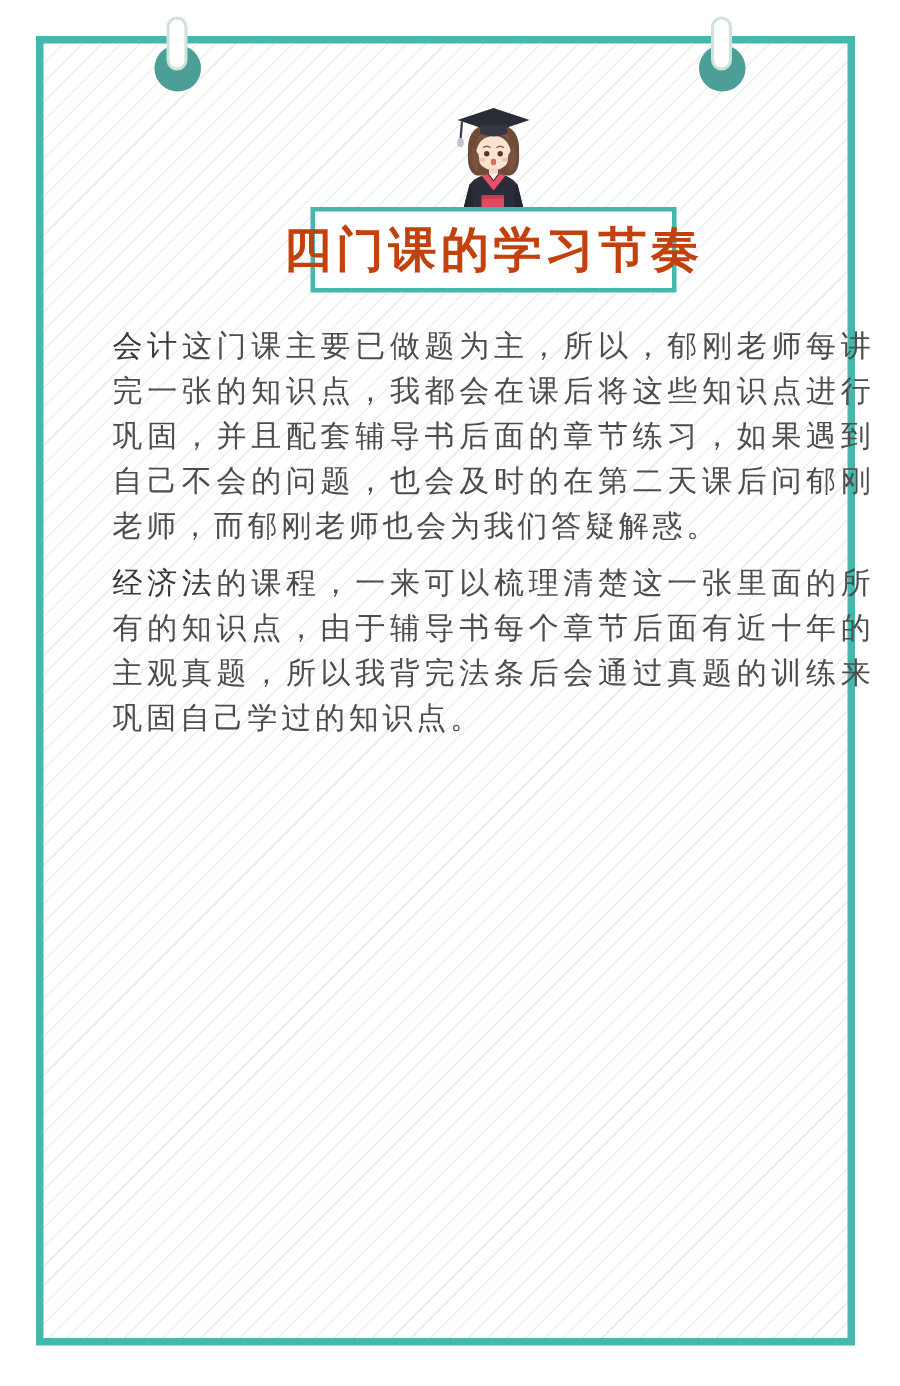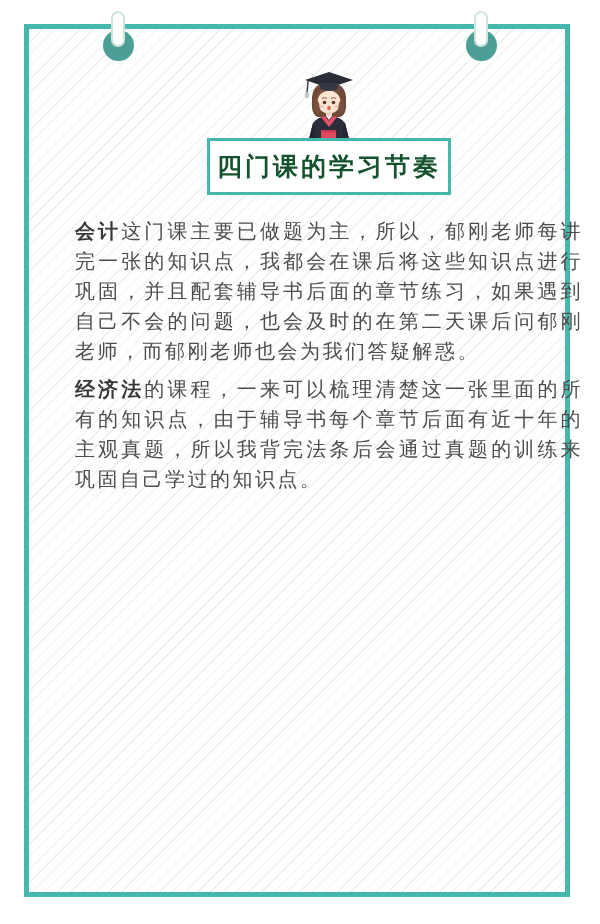--- a/index.html
+++ b/index.html
@@ -26,34 +26,34 @@
   }
   .pin-left{left:100px;}
   .pin-right{left:463px;}
   .avatar{position:absolute;left:263px;top:42px;width:74px;height:72px;}
   .title-box{
     position:absolute;left:178px;top:109px;width:244px;height:57px;
     background:#ffffff;border:3px solid #45b7ac;box-sizing:border-box;
     display:flex;align-items:center;justify-content:center;
   }
   .title-box .title{
-    font-size:25px;font-weight:bold;color:#14532d;letter-spacing:3px;
+    font-size:32px;font-weight:bold;color:#c2410c;letter-spacing:3px;
     white-space:nowrap;
   }
   .body-text{
     position:absolute;left:46px;top:187px;width:508px;
   }
   .para{
     margin:0 0 8px 0;
     font-size:20px;line-height:30px;color:#4d4d4d;
     letter-spacing:2.5px;
     text-align:justify;text-align-last:left;
     word-break:break-all;line-break:strict;
   }
-  .para .lead{font-weight:bold;color:#383838;}
+  .para .lead{font-weight:normal;color:#383838;}
 </style>
 </head>
 <body>
 
 <div class="card">
 
   <div class="avatar">
     <svg viewBox="0 0 74 72" width="74" height="72">
 
       <path d="M20,30 Q19,12 37,11 Q55,12 54,30 Q55,44 48,46 L26,46 Q19,44 20,30 Z" fill="#6f4a38"></path>

